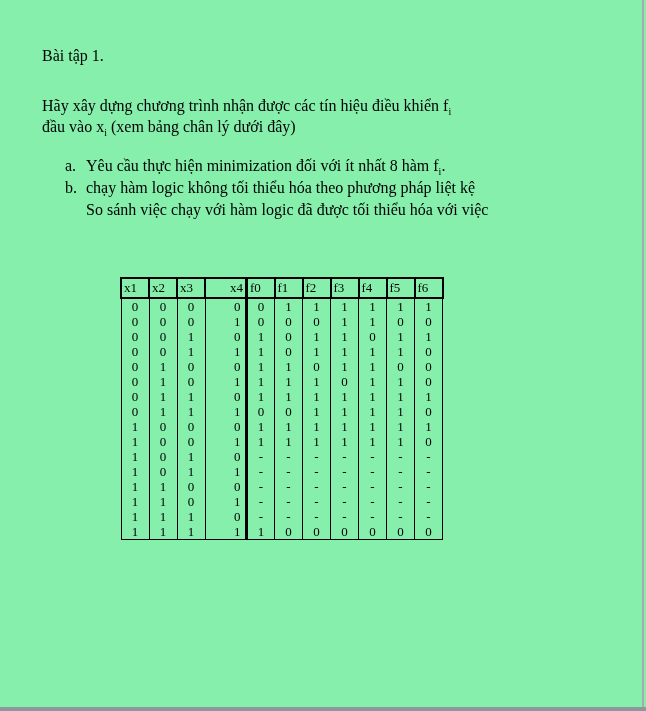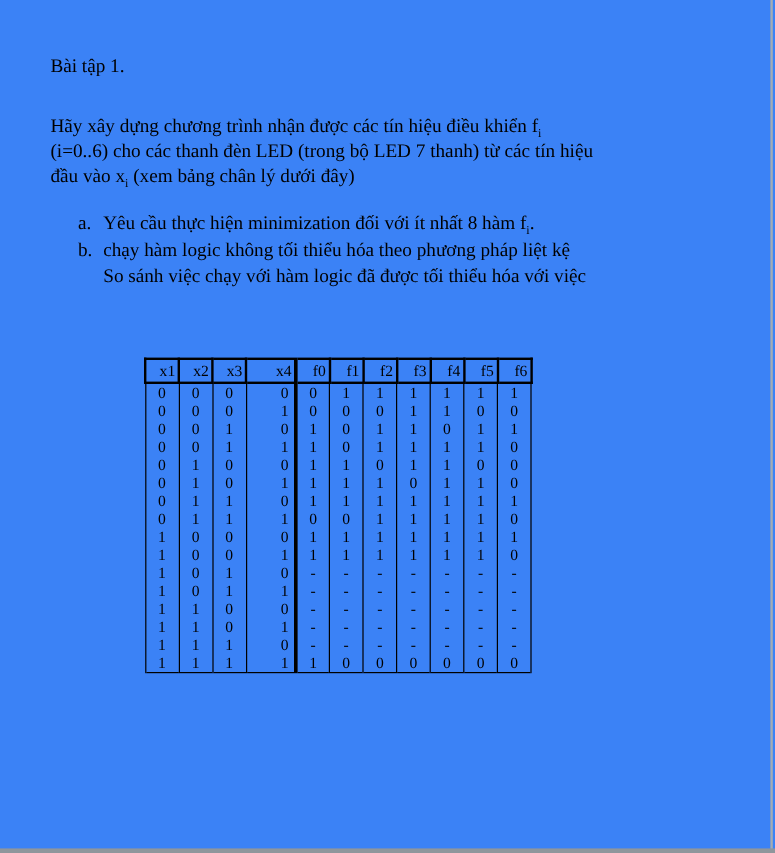--- a/index.html
+++ b/index.html
@@ -27,21 +27,21 @@
     border-collapse: collapse;
     border: 1px solid #000;
     font-size: 13px;
   }
   .truth th {
     border: 2px solid #000;
     font-weight: normal;
     width: 28px;
     height: 20px;
     padding: 0 2px;
-    text-align: right;
+    text-align: left;
     font-size: 13px;
   }
   .truth td {
     border-left: 1px solid #000;
     border-right: 1px solid #000;
     width: 28px;
     height: 15px;
     padding: 0;
     text-align: center;
     line-height: 15px;
@@ -50,26 +50,25 @@
   .edge-right {
     position: absolute; top: 0; right: 2px; width: 2px; height: 100%;
   }
   .edge-bottom {
     position: absolute; left: 0; bottom: 0; width: 100%; height: 4px;
   }
 </style>
 </head>
 <body>
 
-<div class="page" style="background: #3b82f6; color: rgb(0, 0, 0);">
+<div class="page" style="background: #86efac; color: rgb(0, 0, 0);">
   <div class="content">
     <div class="doc-title">Bài tập 1.</div>
     <div class="intro">
         <div class="line"><span>Hãy xây dựng chương trình nhận được các tín hiệu điều khiển f</span><sub>i</sub></div>
-        <div class="line"><span>(i=0..6) cho các thanh đèn LED (trong bộ LED 7 thanh) từ các tín hiệu</span></div>
         <div class="line"><span>đầu vào x</span><sub>i</sub><span> (xem bảng chân lý dưới đây)</span></div>
       </div>
     <div class="task-list">
         <div class="list-row">
           <span class="marker">a.</span>
           <div class="list-text">
             <div class="line"><span>Yêu cầu thực hiện minimization đối với ít nhất 8 hàm f</span><sub>i</sub><span>.</span></div>
           </div>
         </div>
         <div class="list-row">

